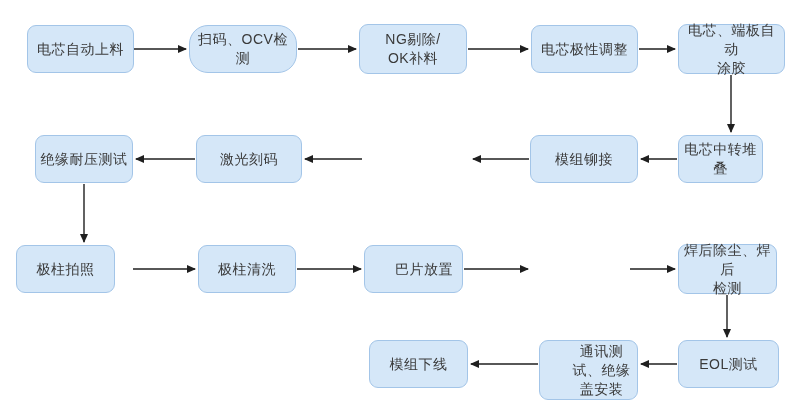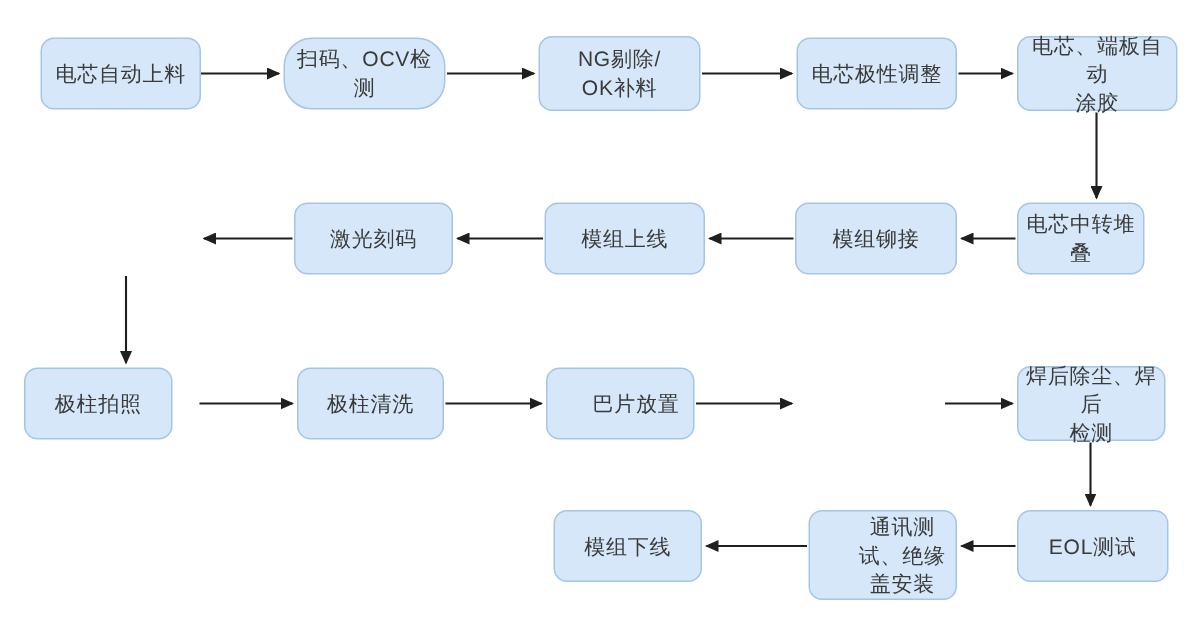--- a/index.html
+++ b/index.html
@@ -77,22 +77,22 @@
   <div class="node" style="left:27px;  top:25px;  width:107px; height:48px;">电芯自动上料</div>
   <div class="node" style="left:189px; top:25px;  width:108px; height:48px;border-radius:19px;">扫码、OCV检测</div>
   <div class="node" style="left:359px; top:24px;  width:108px; height:50px;">NG剔除/
 OK补料</div>
   <div class="node" style="left:531px; top:25px;  width:107px; height:48px;">电芯极性调整</div>
   <div class="node" style="left:678px; top:24px;  width:107px; height:50px;">电芯、端板自动
 涂胶</div>
 
   <div class="node" style="left:678px; top:135px; width:85px; height:48px;">电芯中转堆叠</div>
   <div class="node" style="left:530px; top:135px; width:108px; height:48px;">模组铆接</div>
-  <div class="node" style="left:363px; top:135px; width:107px; height:48px;">模组上线</div>
   <div class="node" style="left:196px; top:135px; width:106px; height:48px;">激光刻码</div>
+  <div class="node" style="left:35px;  top:135px; width:98px;  height:48px;">绝缘耐压测试</div>
 
   <div class="node" style="left:16px;  top:245px; width:99px;  height:48px;">极柱拍照</div>
   <div class="node" style="left:198px; top:245px; width:98px;  height:48px;">极柱清洗</div>
   <div class="node" style="left:364px; top:245px; width:99px;  height:48px;padding-left:24px;">巴片放置</div>
   <div class="node" style="left:678px; top:244px; width:99px;  height:50px;">焊后除尘、焊后
 检测</div>
 
   <div class="node" style="left:678px; top:340px; width:101px; height:48px;">EOL测试</div>
   <div class="node" style="left:539px; top:340px; width:99px;  height:60px;padding-left:29px;">通讯测试、绝缘
 盖安装</div>

